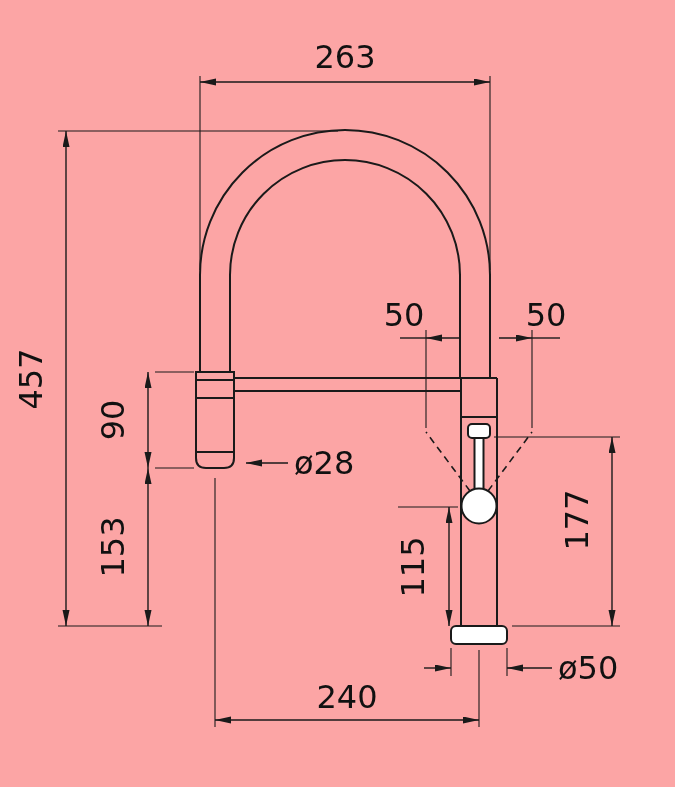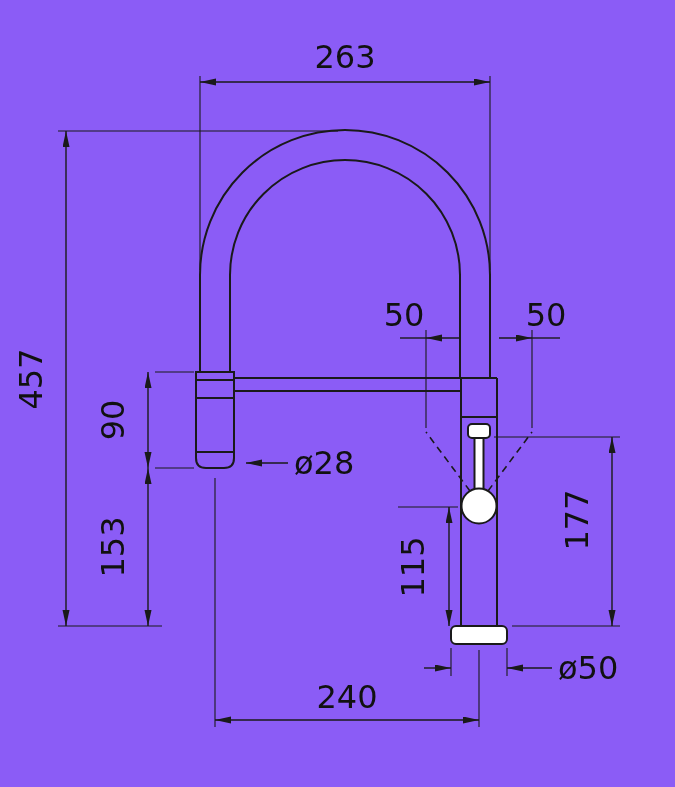--- a/index.html
+++ b/index.html
@@ -4,21 +4,21 @@
 <style>
   html, body {
     margin: 0;
     padding: 0;
     background: #ffffff;
   }
   .canvas {
     position: relative;
     width: 675px;
     height: 787px;
-    background: #8b5cf6;
+    background: #fca5a5;
     overflow: hidden;
   }
   svg { display: block; }
 
   
   .fx {
     stroke: #1a1a1a;
     stroke-width: 2;
     fill: none;
   }

